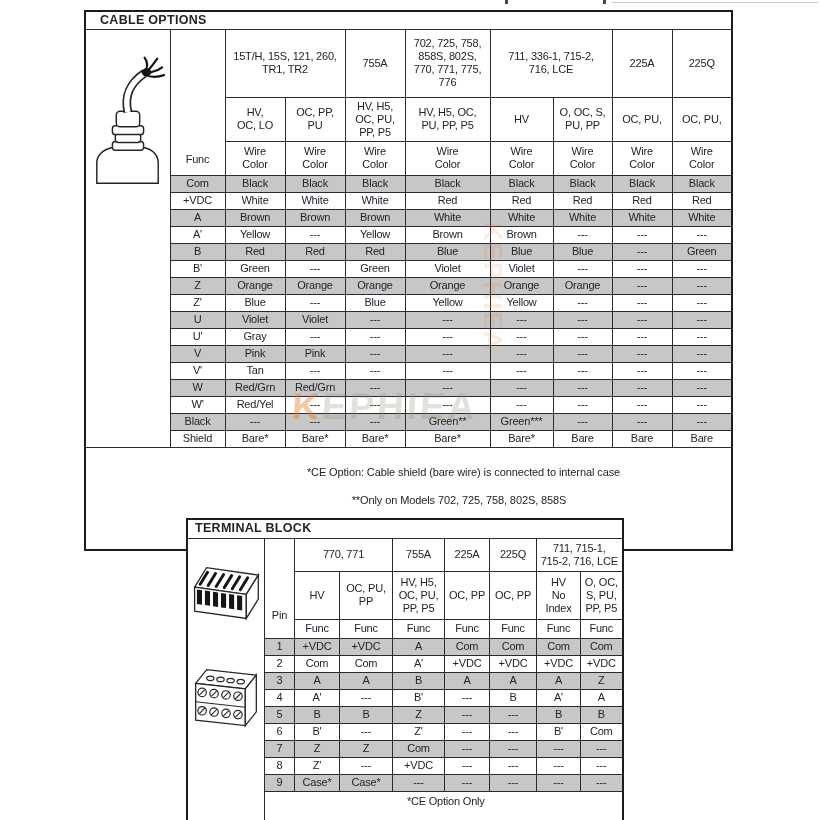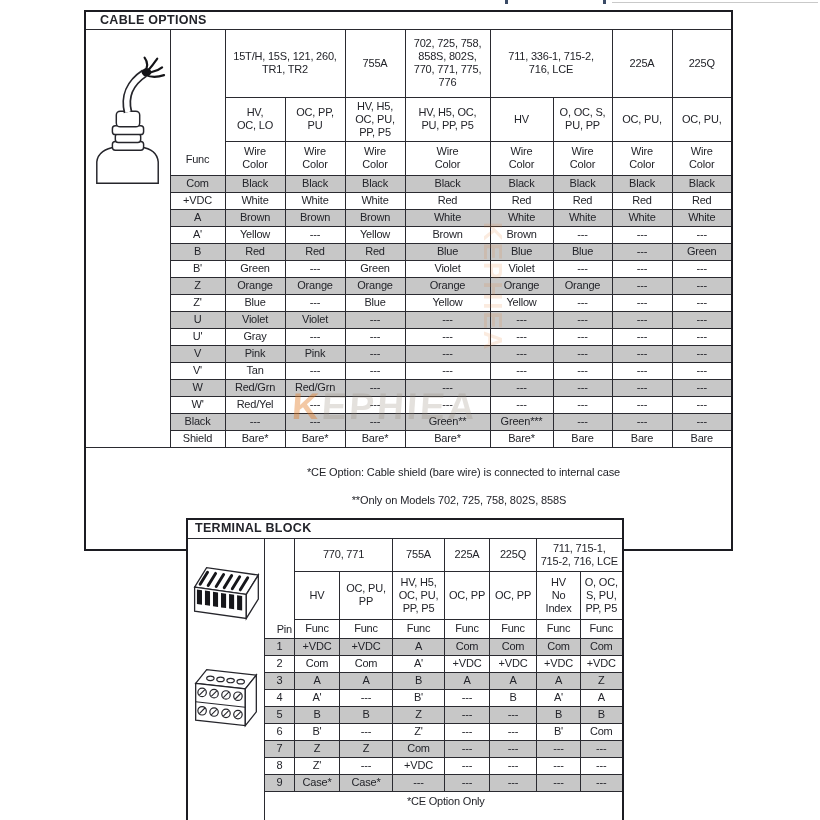--- a/index.html
+++ b/index.html
@@ -23,21 +23,21 @@
   .cable .r-options{height:44px;}
   .cable .r-wire{height:34px;}
   .terminal .r-title{height:19px;}
   .terminal .r-models{height:33px;}
   .terminal .r-options{height:48px;}
   .terminal .r-func{height:19px;}
   tr[data-name="table-row"]{height:17px;padding-left:29px;}
 
   .illus-cell{vertical-align:top;padding-top:7px;background:#fff;}
   .func-head{vertical-align:bottom;padding-bottom:9px;}
-  .pin-head{vertical-align:bottom;padding-bottom:2px;text-align:right;}
+  .pin-head{vertical-align:bottom;padding-bottom:16px;}
 
   .cable tr.stripe td{background:#c7c7c7;}
   .terminal tr.stripe td{background:#c7c7c7;}
 
   .foot-cell{text-align:center;vertical-align:top;padding:4px 0 0 0;height:49px;}
   .fn{display:block;font-size:11px;line-height:15px;letter-spacing:-0.1px;}
   .fn1{padding-left:110px;}
   .fn2{padding-left:101px;}
   .fn3{padding-left:95px;}
   .terminal .foot-cell{height:18px;padding:3px 0 16px 5px;}

